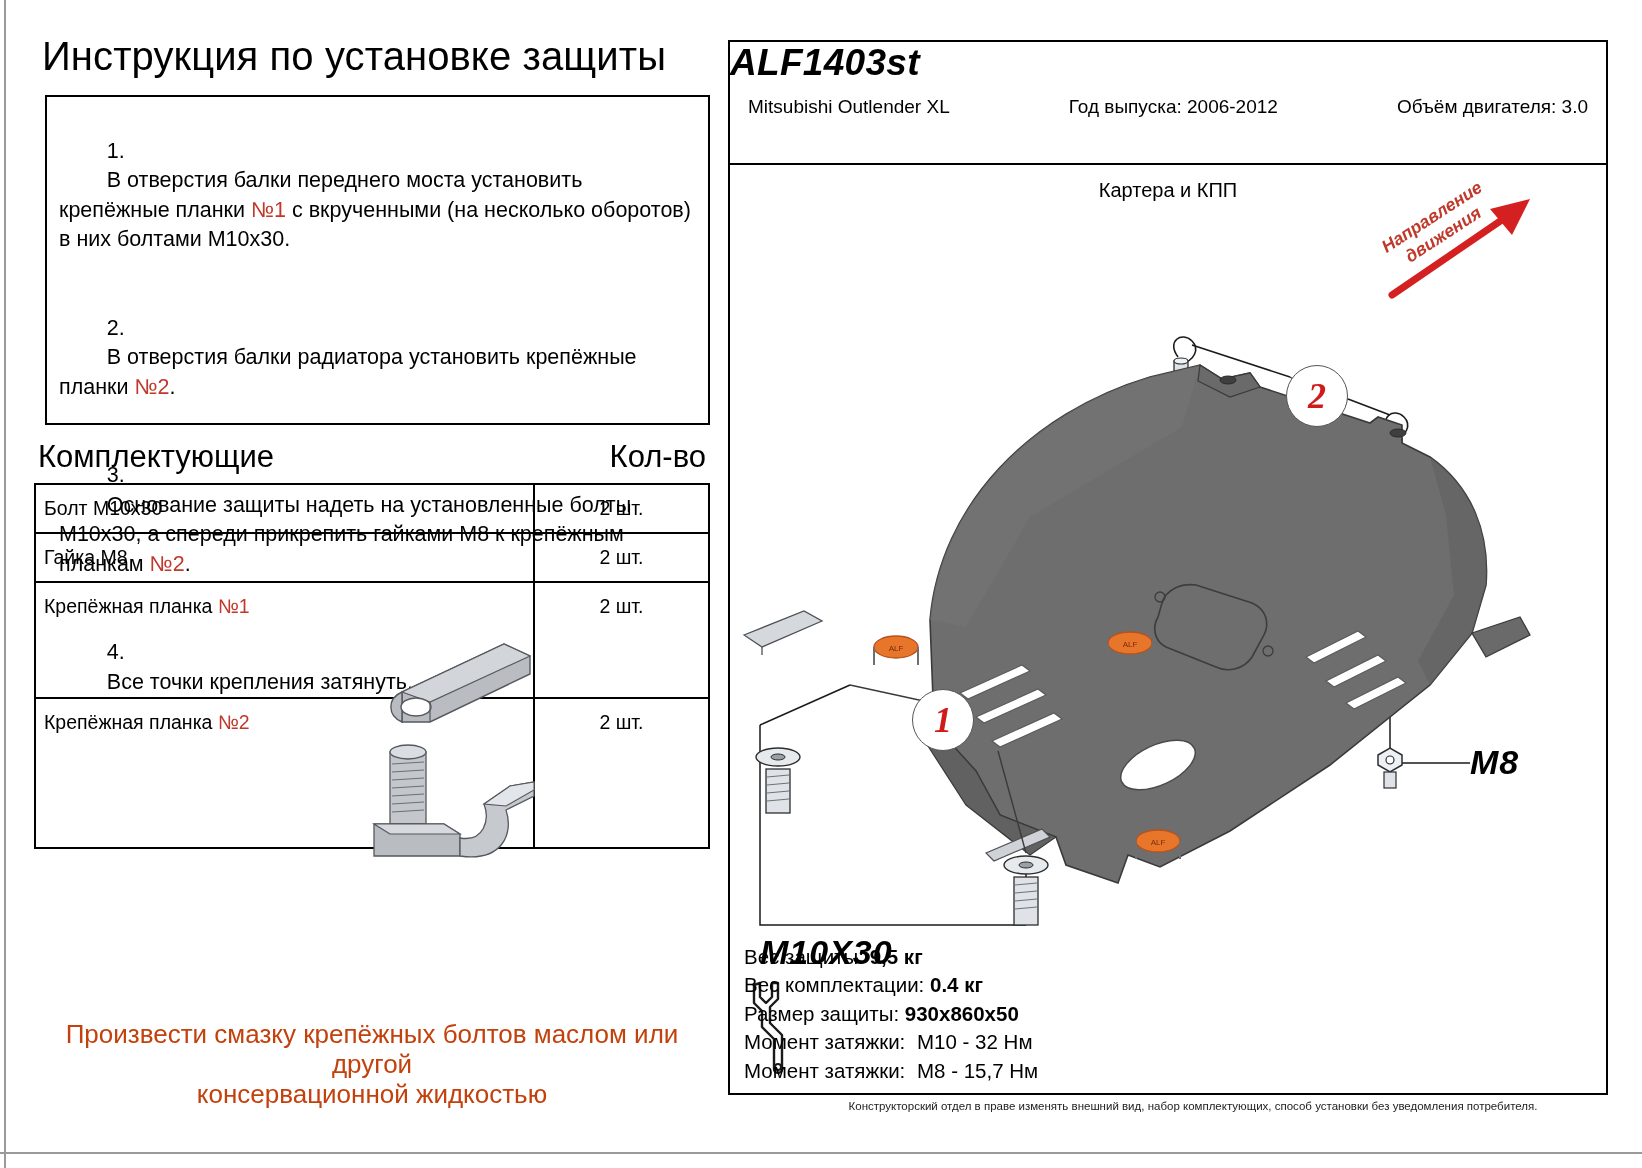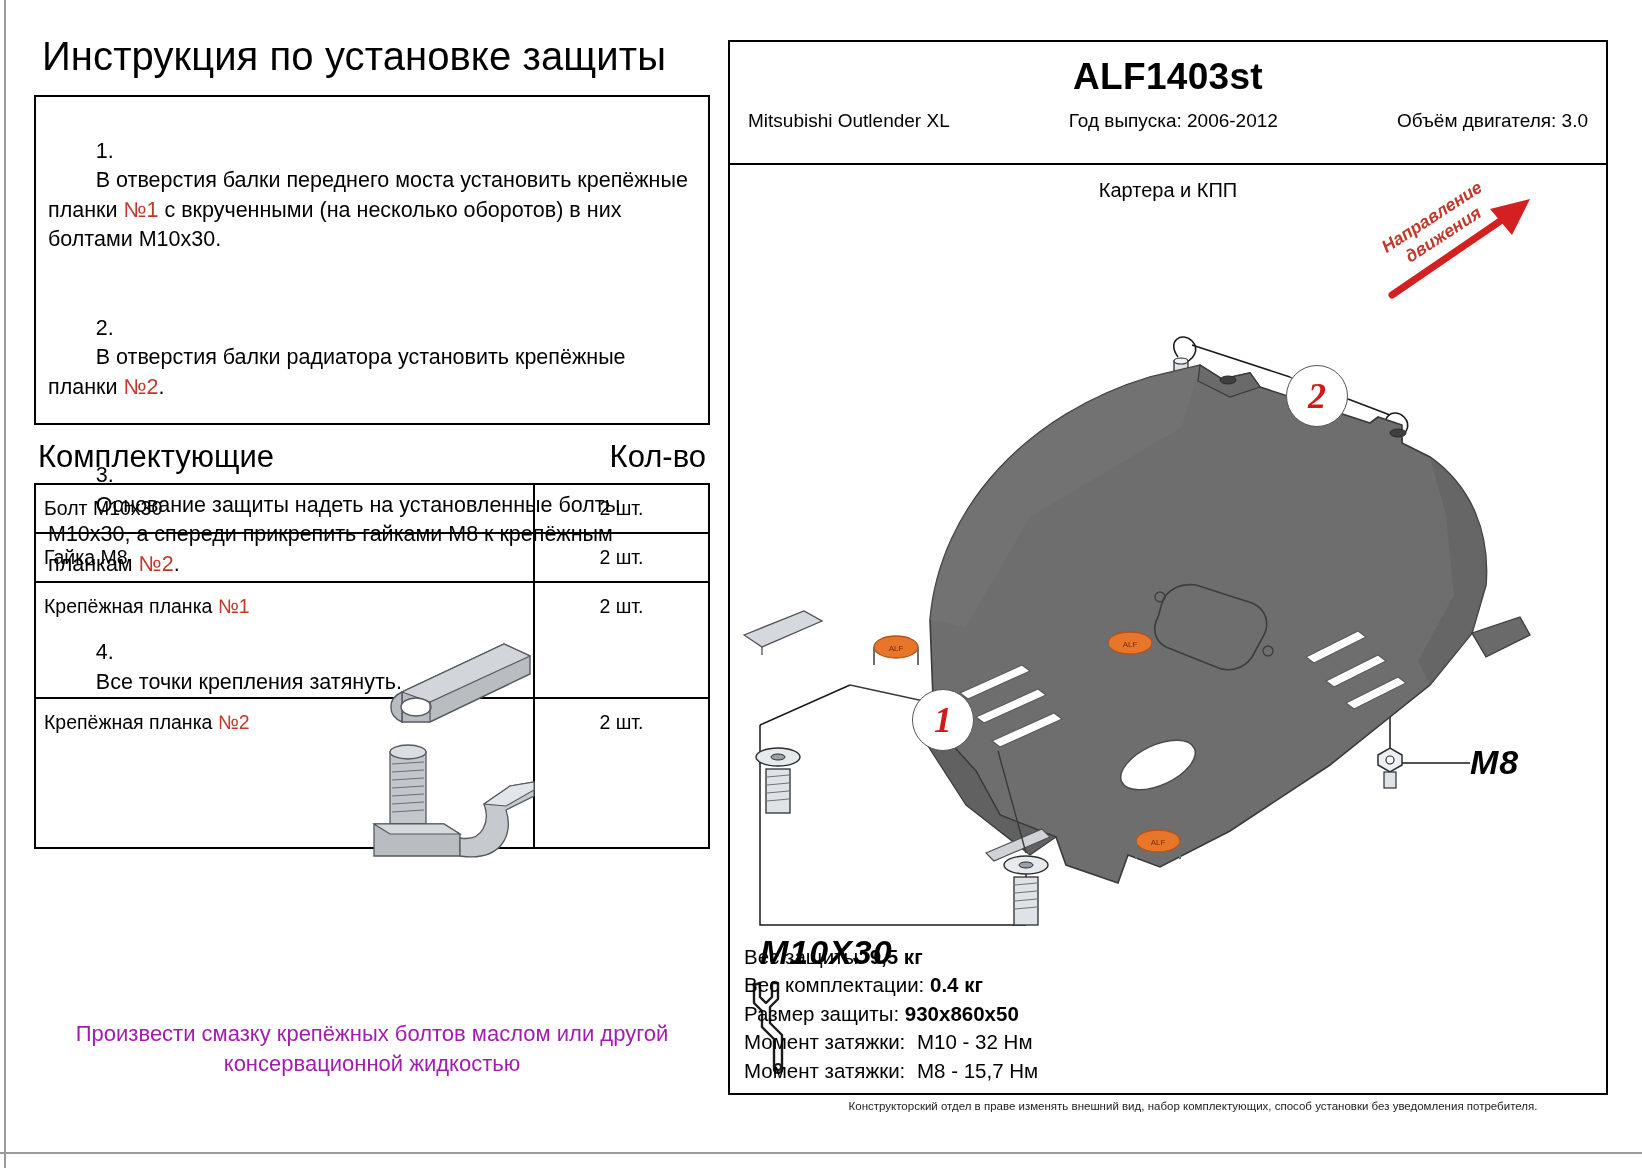--- a/index.html
+++ b/index.html
@@ -34,20 +34,21 @@
     font-weight: 400;
     letter-spacing: .1px;
     margin: 0 0 16px 8px;
     white-space: nowrap;
   }
 
   #instr-box {
     border: 2px solid #000;
     padding: 10px 12px 12px 12px;
     height: 330px;
+    margin-left: 11px;
   }
   .instr-line {
     font-size: 21.5px;
     line-height: 29.5px;
     white-space: pre-wrap;
   }
   .red { color: #c0392b; }
 
   
   #comp-head {
@@ -80,43 +81,42 @@
   tr.tall2 td { height: 150px; }
 
   .cellwrap { position: relative; height: 100%; }
   .partimg { position: absolute; }
 
   #warn {
     position: absolute;
     left: 0; right: 0;
     top: 985px;
     text-align: center;
-    color: #a21caf;
-    font-size: 22px;
+    color: #c2410c;
+    font-size: 26px;
     line-height: 30px;
   }
 
   
   #right-col {
     position: absolute;
     left: 728px; top: 40px;
     width: 880px; height: 1055px;
     border: 2px solid #000;
   }
   #head-band {
     height: 123px;
     border-bottom: 2px solid #000;
     position: relative;
   }
   #sku {
-    text-align: center;
     font-size: 37px;
     font-weight: bold;
     letter-spacing: .3px;
-    padding-top: 14px;
+    font-style: italic;
   }
   #head-meta {
     display: flex;
     justify-content: space-between;
     padding: 12px 18px 0 18px;
     font-size: 19px;
     white-space: nowrap;
   }
 
   #diagram {

